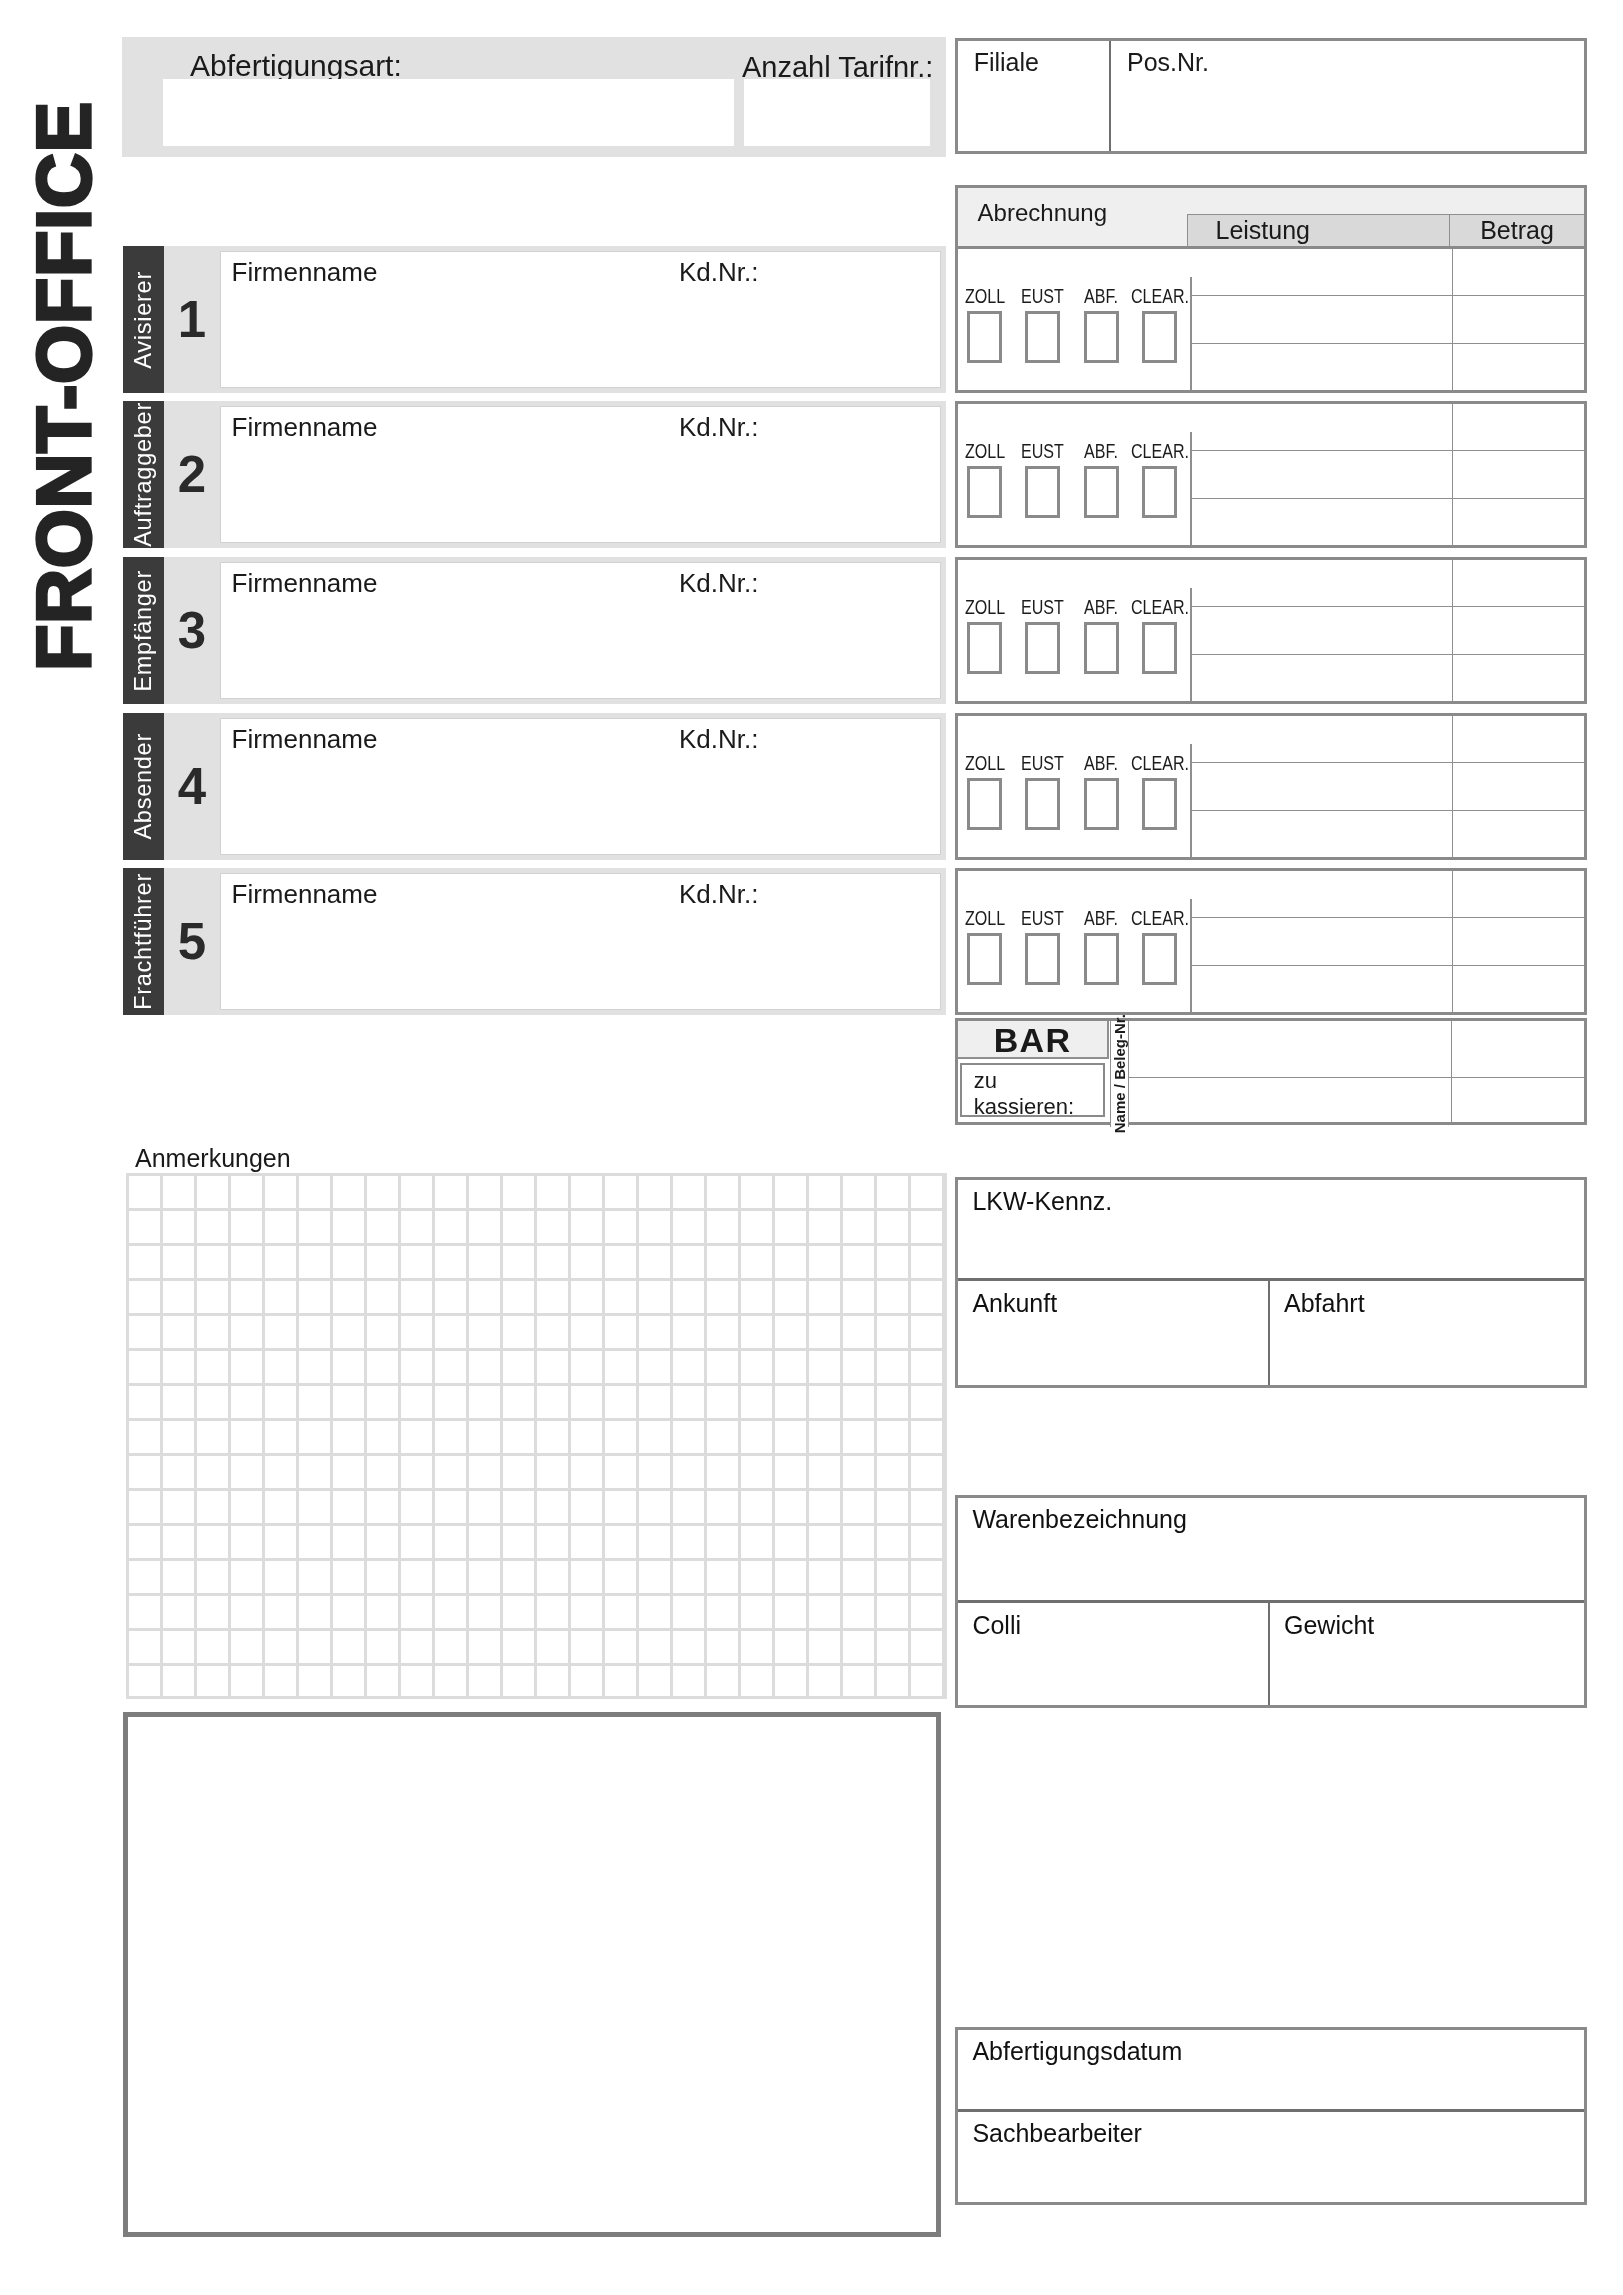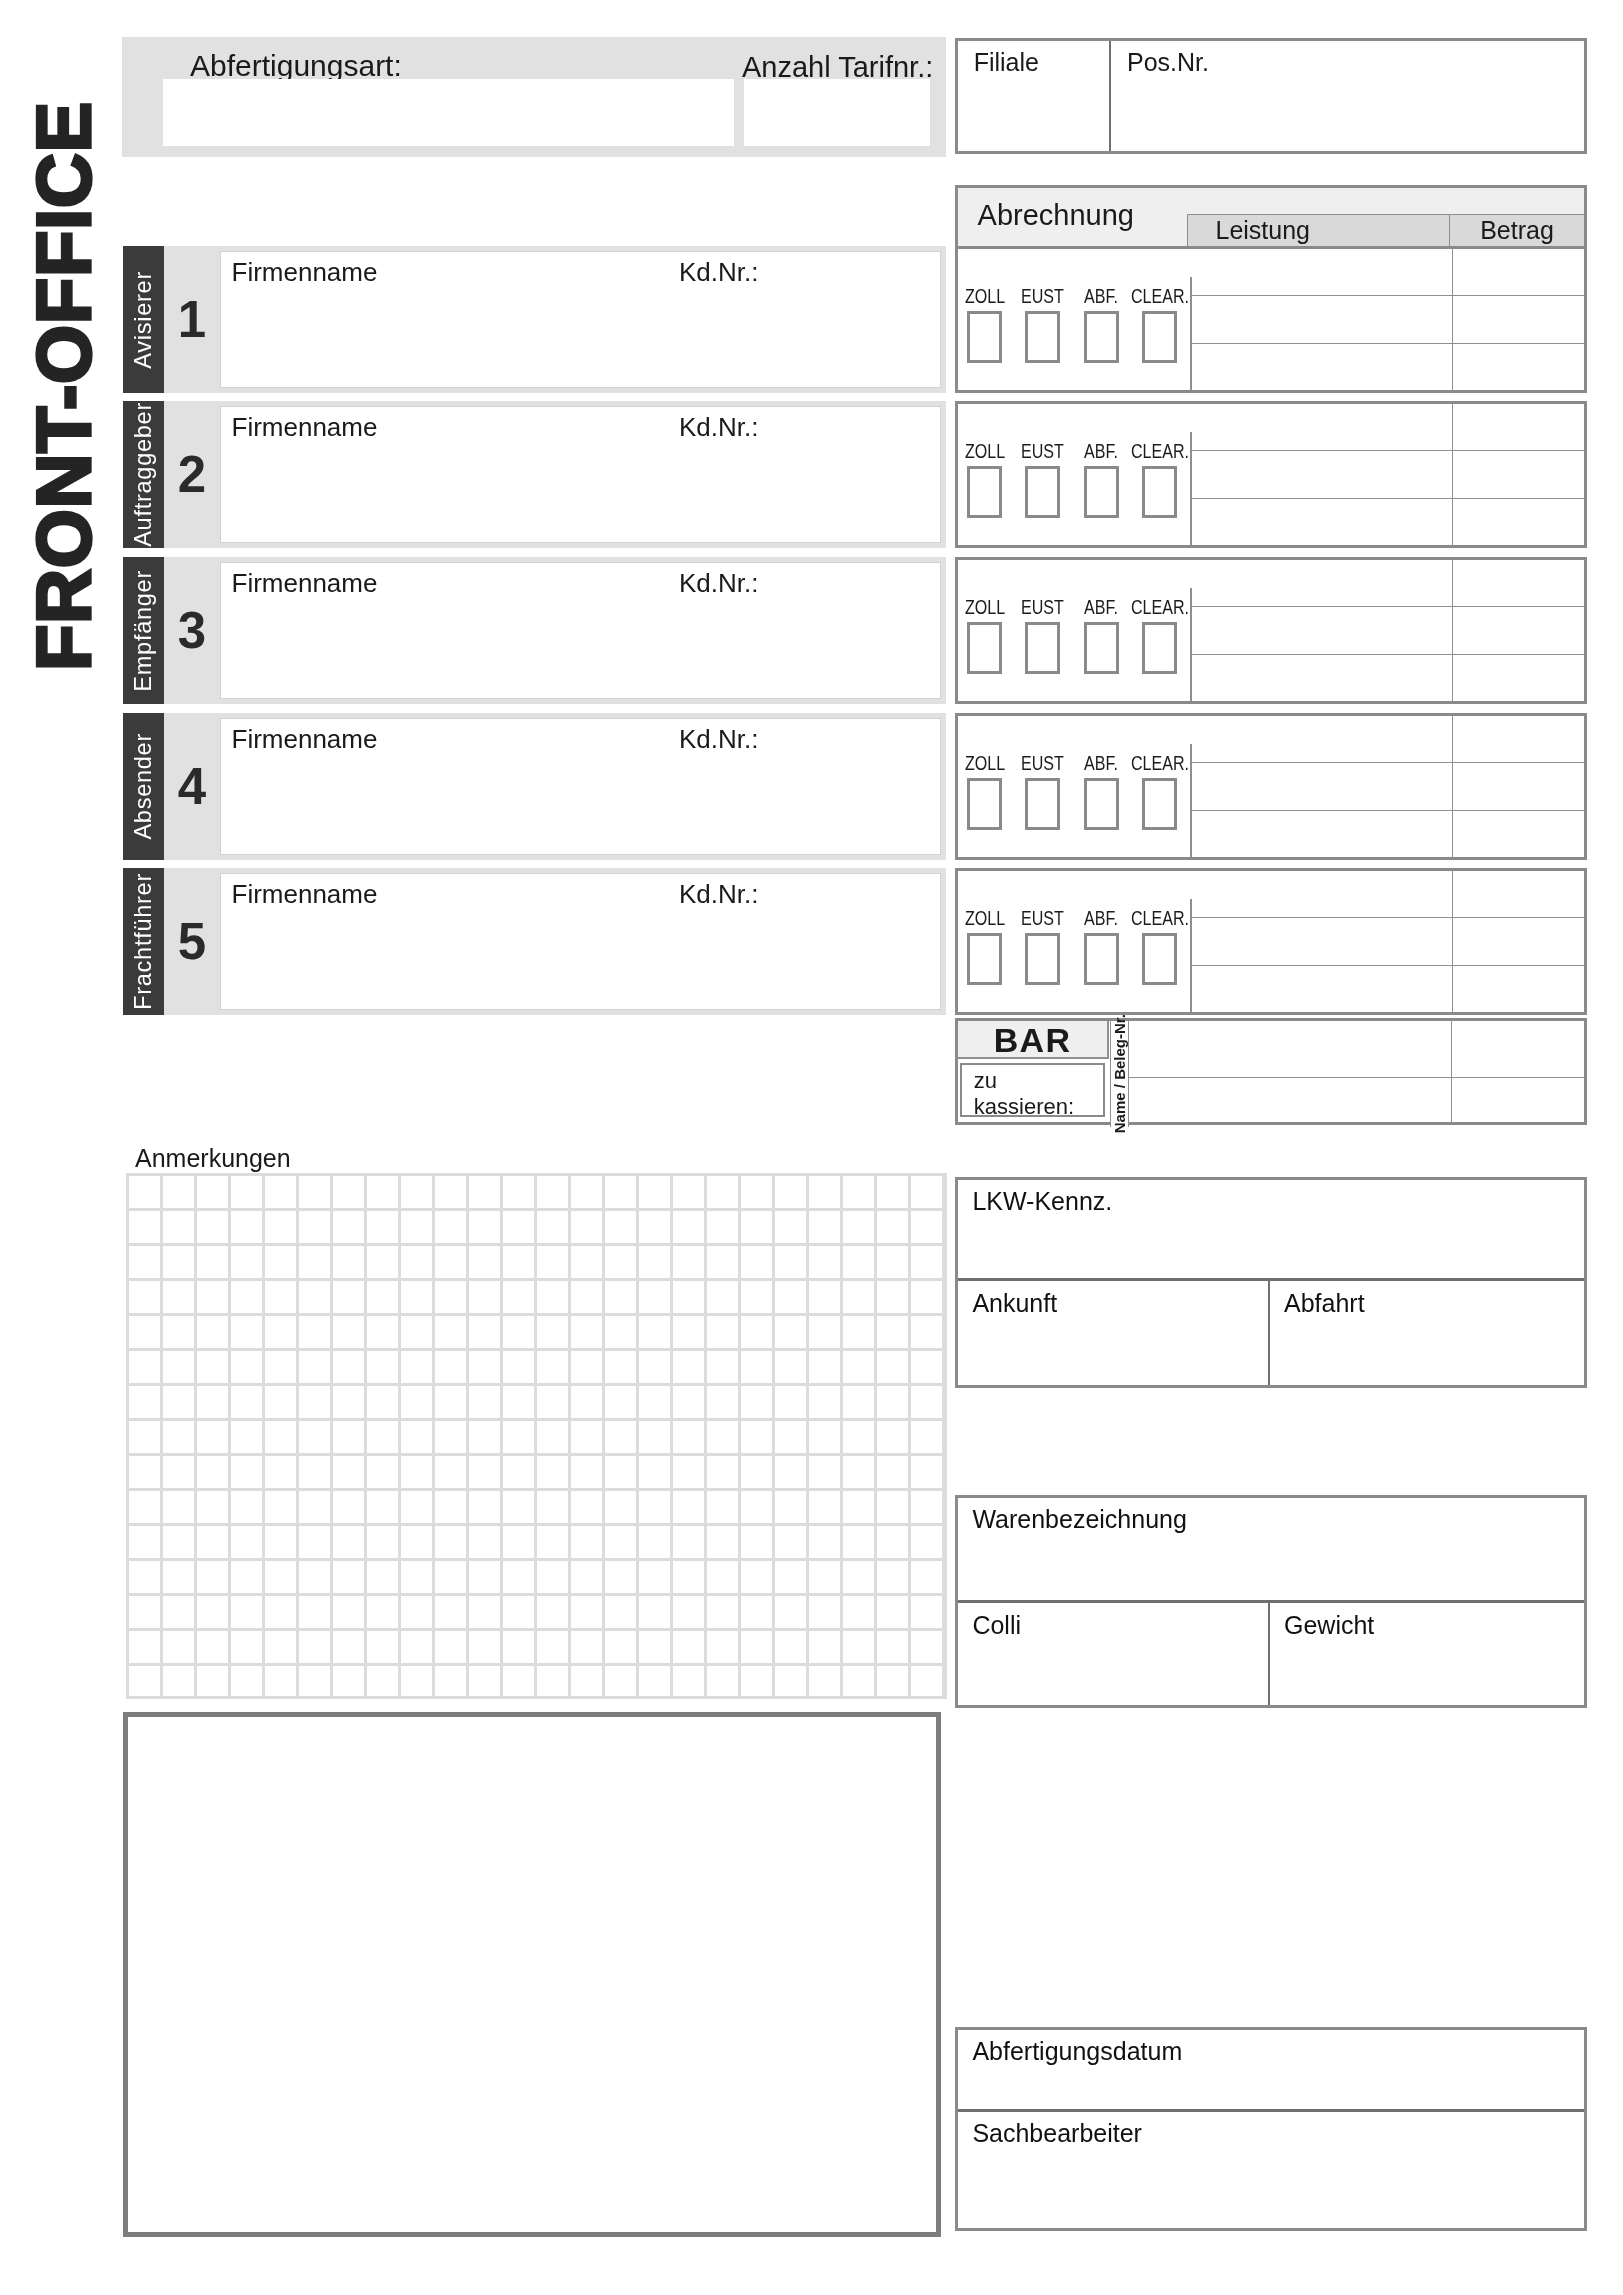--- a/index.html
+++ b/index.html
@@ -19,21 +19,21 @@
   .hdr-input-small{position:absolute;left:622px;top:42px;width:186px;height:67px;background:#fff;}
 
   
   .filiale-box{position:absolute;left:955px;top:38px;width:632px;height:116px;background:#fff;border:3.9px solid #8a8a8a;box-sizing:border-box;}
   .filiale-div{position:absolute;left:151px;top:0;bottom:0;width:2px;background:#6f6f6f;}
   .filiale-lbl{position:absolute;left:15.7px;top:6.5px;font-size:25px;}
   .posnr-lbl{position:absolute;left:169px;top:6.5px;font-size:25px;}
 
   
   .abr-header{position:absolute;left:955px;top:185px;width:632px;height:62px;background:#efefef;border:3.9px solid #8a8a8a;border-bottom:none;box-sizing:border-box;}
-  .abr-title{position:absolute;left:19.6px;top:10.5px;font-size:29px;}
+  .abr-title{position:absolute;left:19.6px;top:10.5px;font-size:24px;}
   .abr-band{position:absolute;left:229px;right:0;bottom:0;height:33px;background:#d9d9d9;border-left:1.3px solid #8f8f8f;border-top:1.3px solid #8f8f8f;display:flex;box-sizing:border-box;font-size:25px;}
   .band-l{width:262px;border-right:1.3px solid #8f8f8f;padding-left:27.5px;line-height:30px;box-sizing:border-box;}
   .band-b{flex:1;text-align:center;line-height:30px;}
 
   
   .party-row{position:absolute;left:123px;width:823px;height:147px;background:#e1e1e1;}
   .party-side{position:absolute;left:0;top:0;bottom:0;width:41px;background:#3b3b3b;display:flex;align-items:center;justify-content:center;}
   .party-side .vtext{writing-mode:vertical-rl;transform:rotate(180deg);color:#fff;font-size:23.6px;letter-spacing:0.7px;white-space:nowrap;}
   .party-num{position:absolute;left:41px;top:0;bottom:0;width:56px;display:flex;align-items:center;justify-content:center;font-size:51px;font-weight:bold;color:#2a2a2a;}
   .party-box{position:absolute;left:97px;top:5.2px;right:5.2px;bottom:5.2px;background:#fff;border:1.3px solid #d2d2d2;box-sizing:border-box;}
@@ -324,20 +324,20 @@
   </div>
 
   <div class="rbox" style="top:1495px;height:213px">
     <div class="hdiv" style="top:102px"></div>
     <div class="vdiv" style="left:310px;top:105px;bottom:0"></div>
     <span class="boxlbl" style="left:14.4px;top:6.5px">Warenbezeichnung</span>
     <span class="boxlbl" style="left:14.4px;top:113px">Colli</span>
     <span class="boxlbl" style="left:326px;top:113px">Gewicht</span>
   </div>
 
-  <div class="rbox" style="top:2027px;height:204px">
+  <div class="rbox" style="top:2027px;height:178px">
     <div class="hdiv" style="top:79px"></div>
     <span class="boxlbl" style="left:14.4px;top:6.5px">Abfertigungsdatum</span>
     <span class="boxlbl" style="left:14.4px;top:89px">Sachbearbeiter</span>
   </div>
 
 </div>
 
 
 </body></html>

